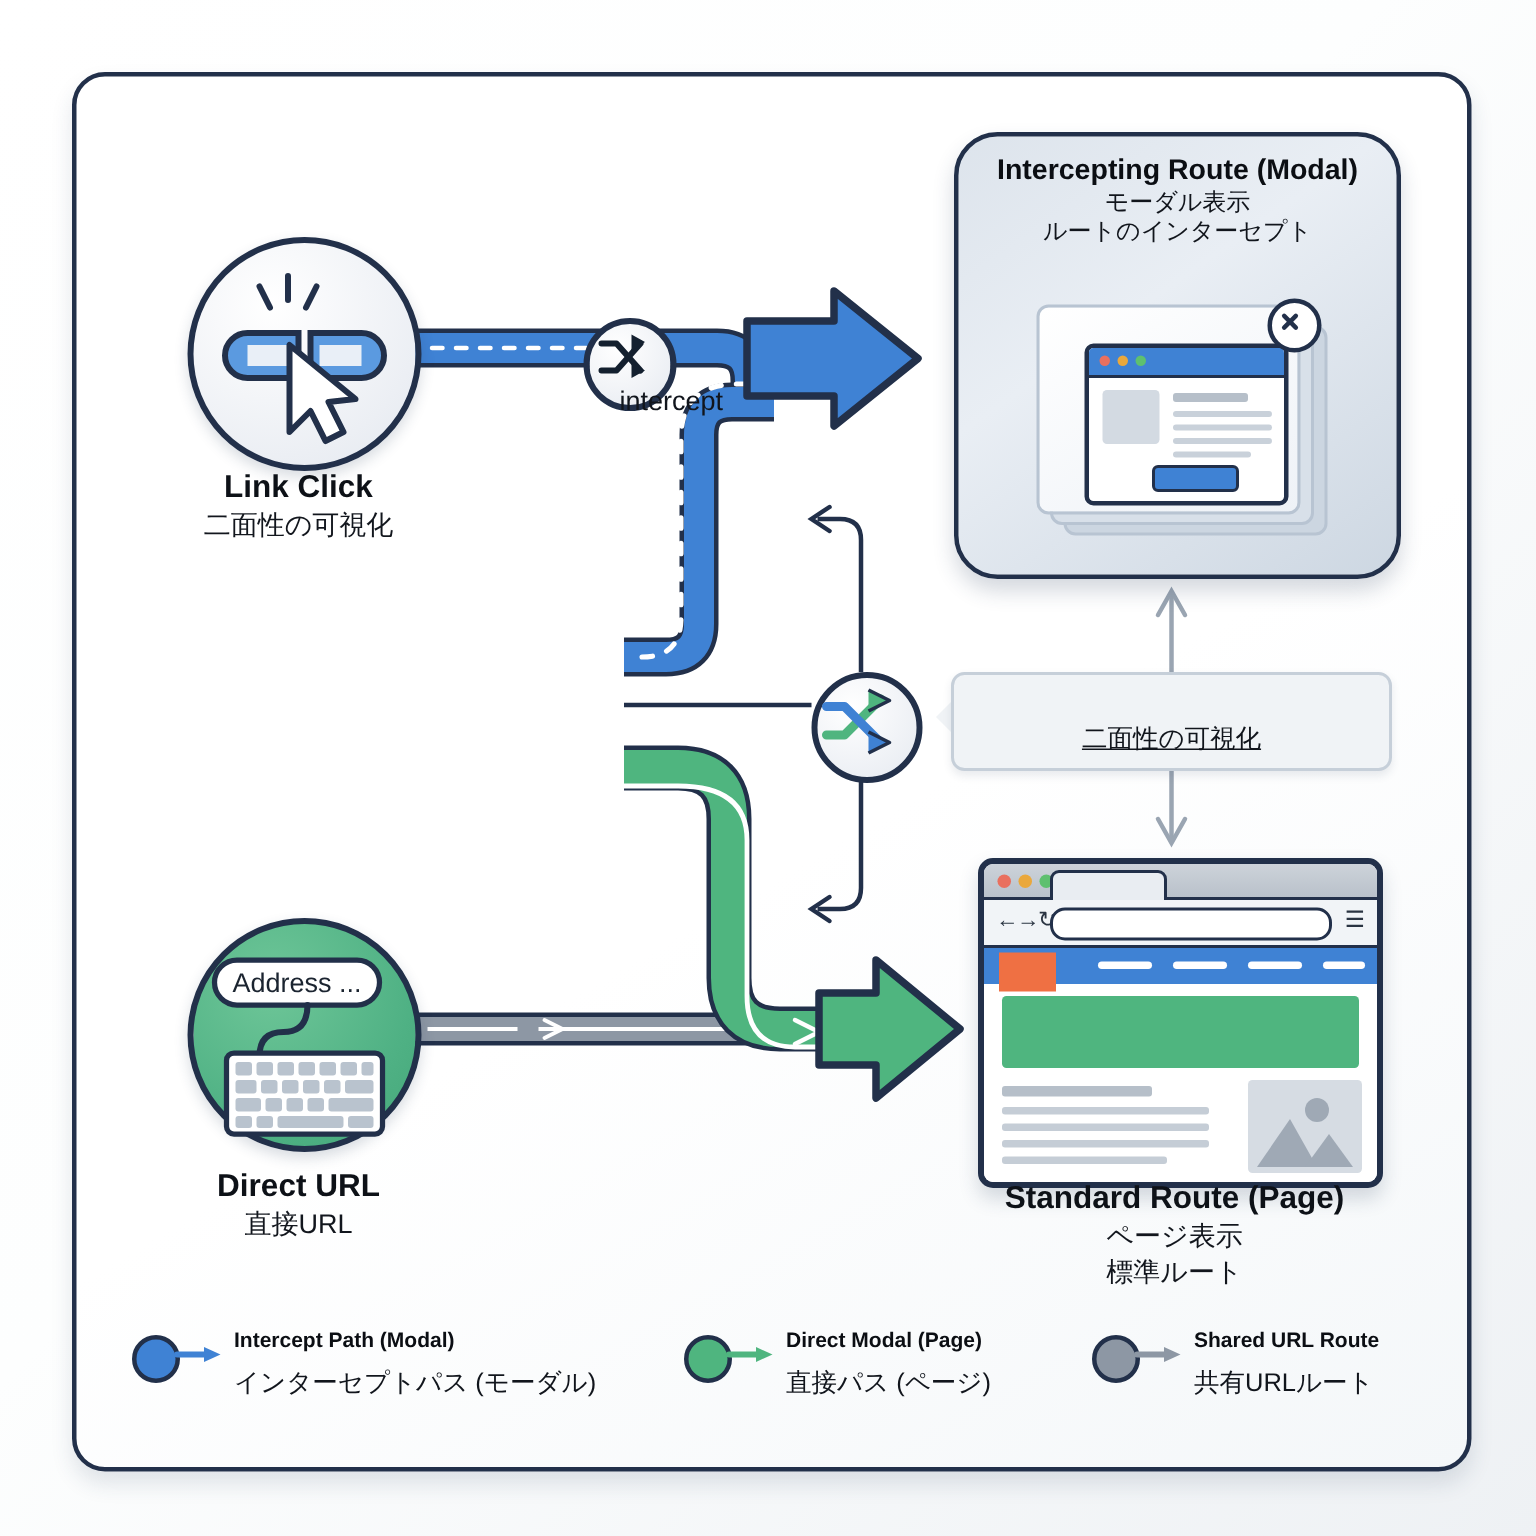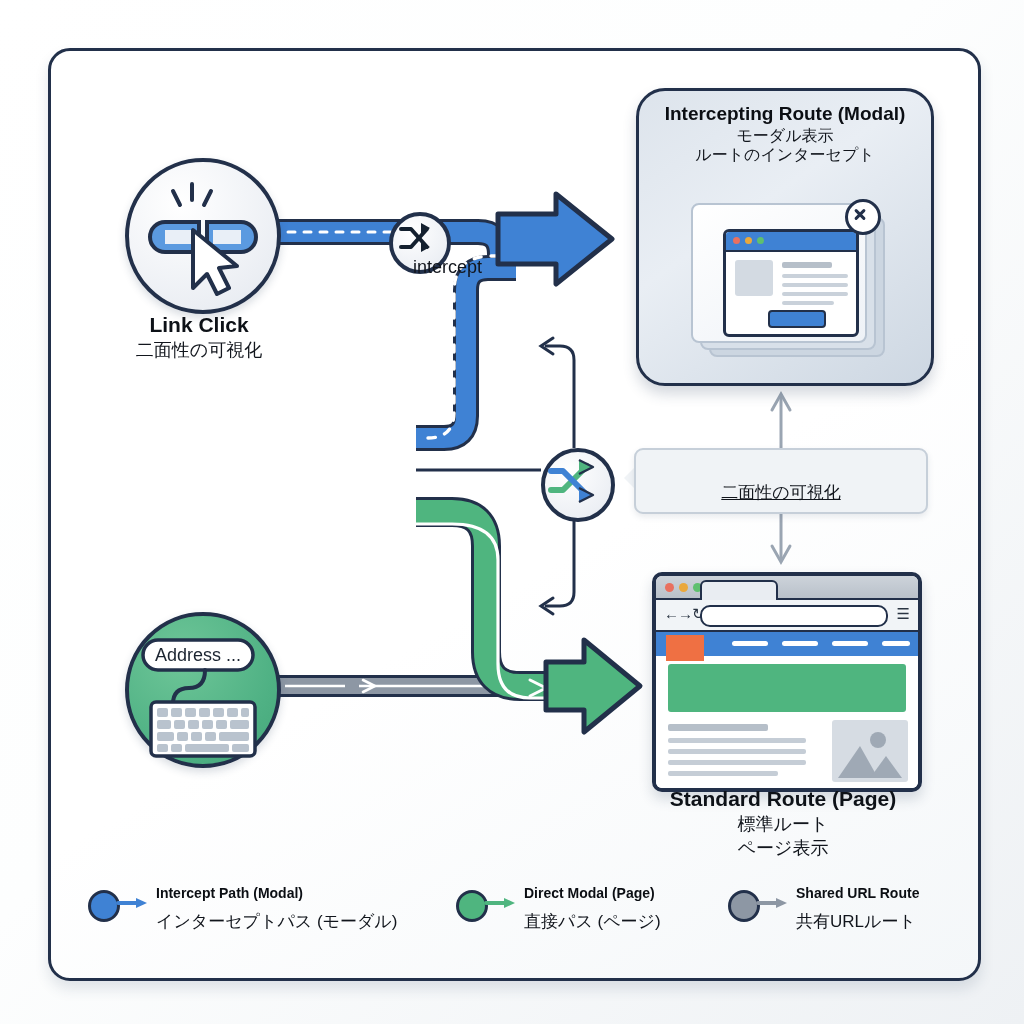--- a/index.html
+++ b/index.html
@@ -298,20 +298,24 @@
         <rect x="62" y="116" width="11" height="9" rx="2"></rect>
           <rect x="76" y="116" width="11" height="9" rx="2"></rect>
         <rect x="90" y="116" width="30" height="9" rx="2"></rect>
         <rect x="28" y="128" width="11" height="8" rx="2"></rect>
           <rect x="42" y="128" width="11" height="8" rx="2"></rect>
         <rect x="56" y="128" width="44" height="8" rx="2"></rect>
           <rect x="103" y="128" width="17" height="8" rx="2"></rect>
       </g>
     </svg>
   </div>
+  <div class="nodelabel" style="left:84px;top:778px;">
+    <div class="t1">Direct URL</div>
+    <div class="t2">直接URL</div>
+  </div>
 
   <div id="modal-panel">
     <div class="panel-title" id="modal-title">
       <div class="t1">Intercepting Route (Modal)</div>
       <div class="t2">モーダル表示</div>
       <div class="t3">ルートのインターセプト</div>
     </div>
     <div id="mw-stack">
       <div class="mw" id="mw3"></div>
       <div class="mw" id="mw2"></div>
@@ -367,22 +371,22 @@
         <svg width="76" height="62">
           <circle cx="46" cy="20" r="8" fill="#9fa9b5"></circle>
           <path d="M6,58 L28,26 L46,58 Z" fill="#9fa9b5"></path>
           <path d="M38,58 L54,36 L70,58 Z" fill="#9fa9b5"></path>
         </svg>
       </div>
     </div>
   </div>
   <div class="nodelabel" style="left:668px;top:786px;width:230px;">
     <div class="t1">Standard Route (Page)</div>
+    <div class="t2">ページ表示</div>
     <div class="t2">標準ルート</div>
-    <div class="t2">ページ表示</div>
   </div>
 
   <div id="legend">
     <div class="leg" id="leg0">
       <span class="leg-dot" style="background:#3f82d4;"></span>
       <svg class="leg-arrow" viewBox="0 0 30 10">
         <path d="M0,5 L20,5" stroke="#3f82d4" stroke-width="4" stroke-linecap="round"></path>
         <path d="M18,0 L29,5 L18,10 Z" fill="#3f82d4"></path>
       </svg>
       <span class="leg-t1">Intercept Path (Modal)</span>

